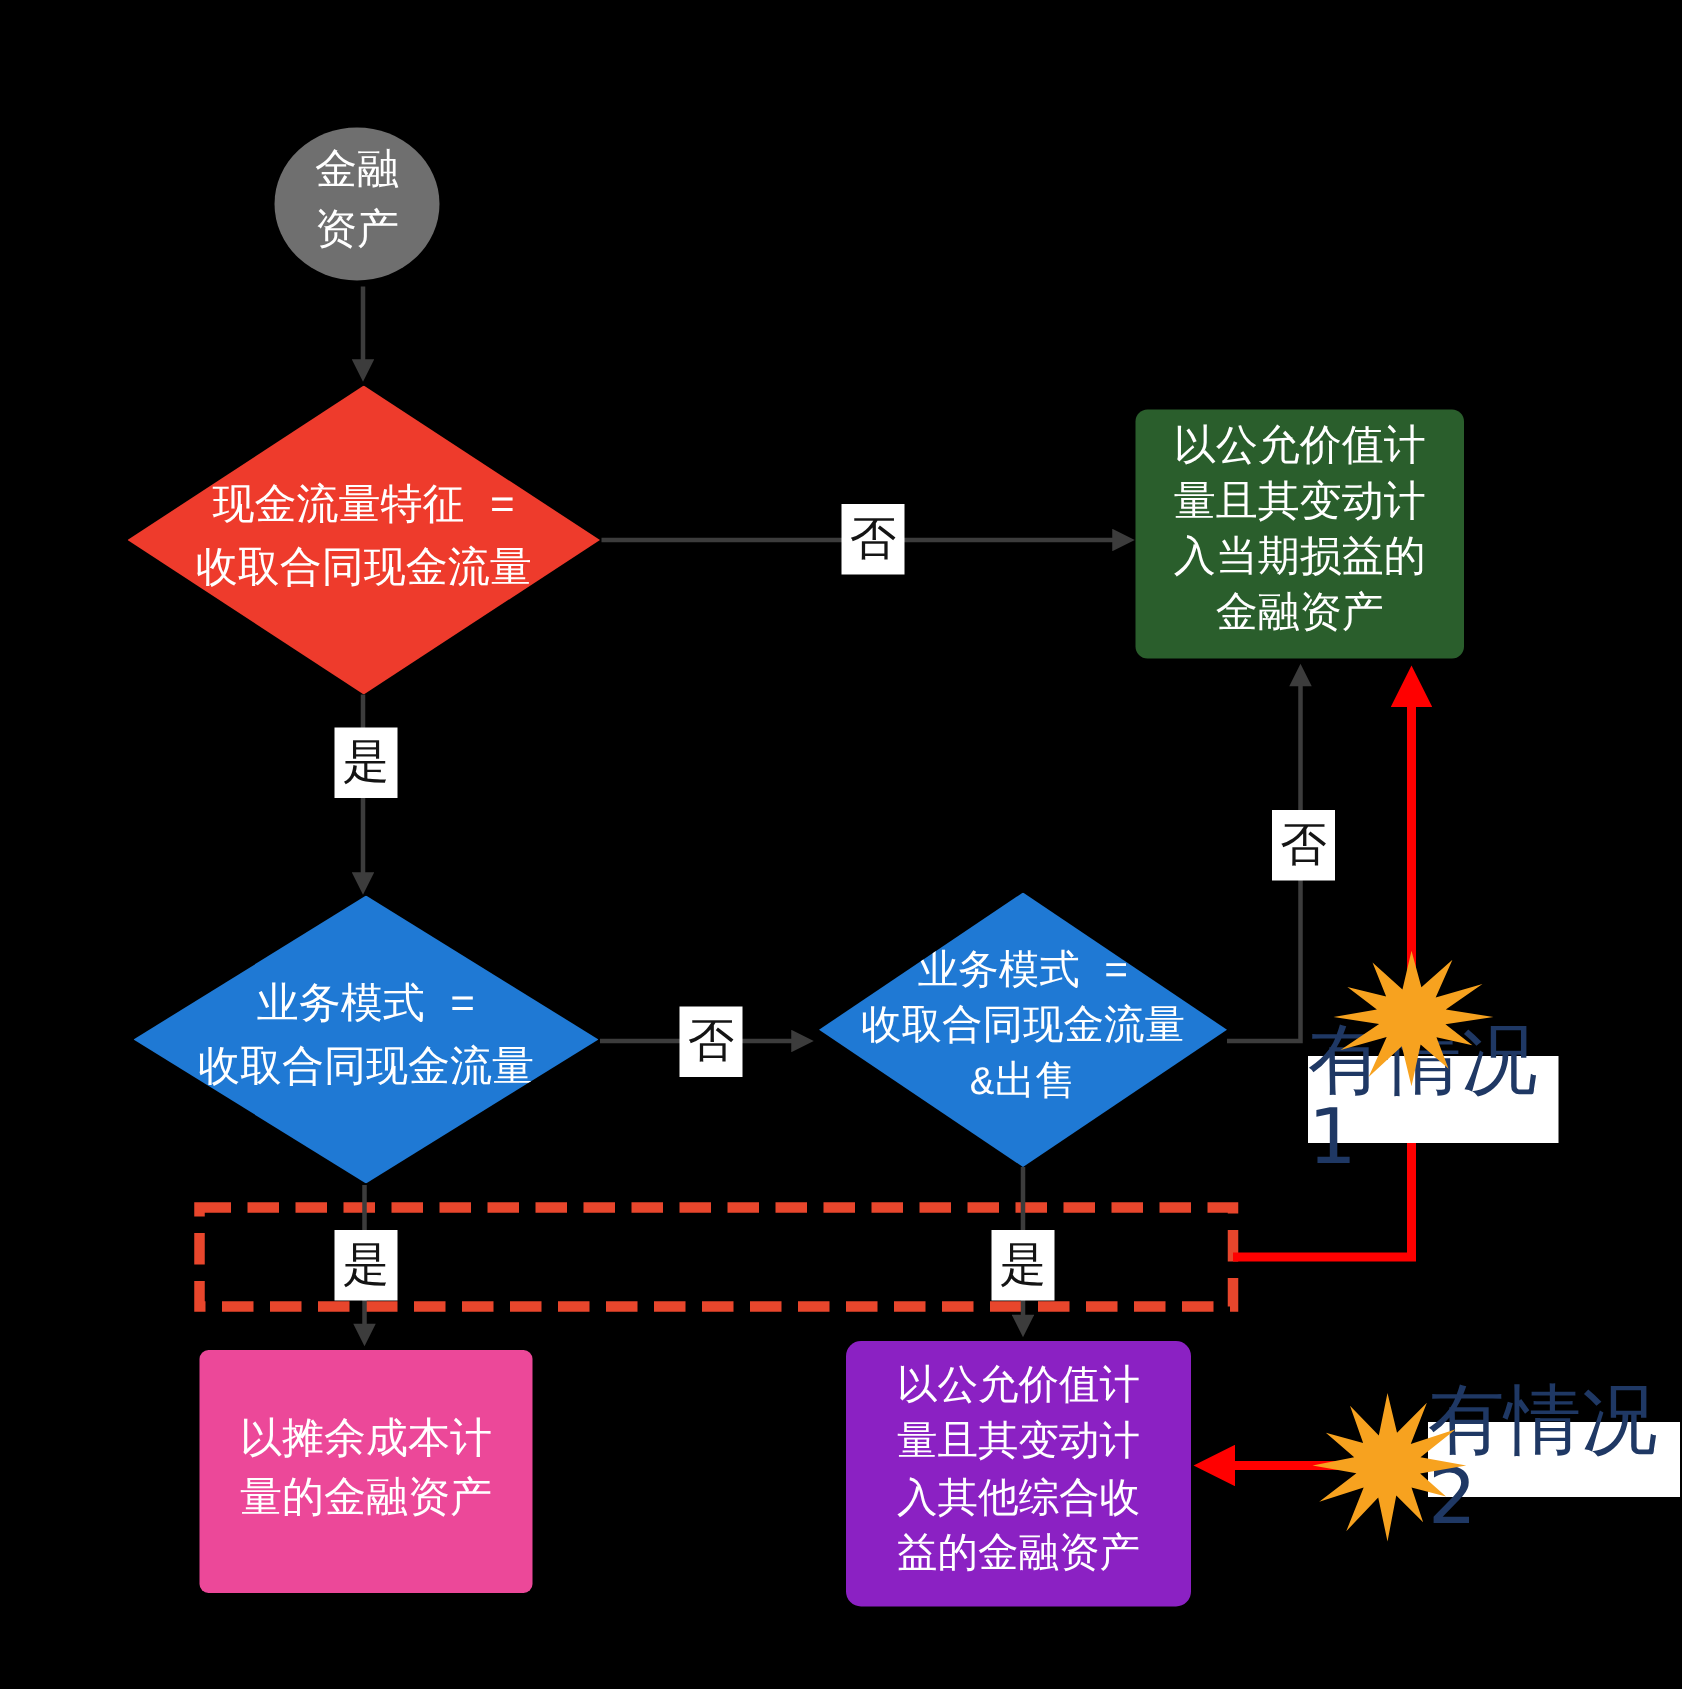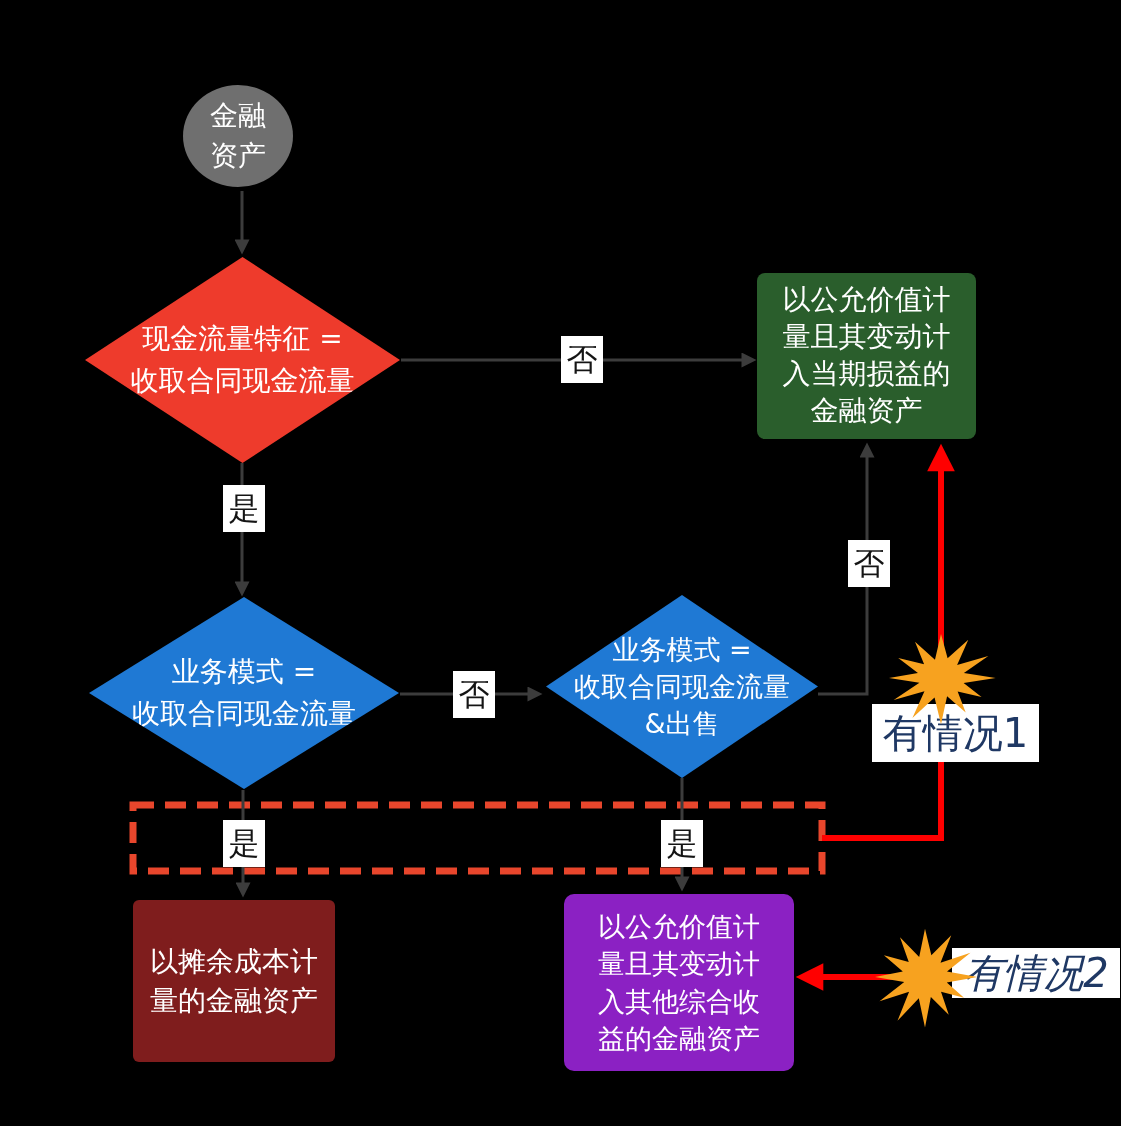--- a/index.html
+++ b/index.html
@@ -10,36 +10,37 @@
     font-family:"DejaVu Sans","Liberation Sans",sans-serif;
     overflow:hidden;
   }
   .layer{position:absolute;left:0;top:0;width:1121px;height:1126px;pointer-events:none;}
   .node{
     position:absolute;
     display:flex;align-items:center;justify-content:center;
     text-align:center;color:#fff;
     font-size:28px;line-height:1.42;
     white-space:pre-line;
+    font-family:Liberation Mono, monospace;
   }
   .diamond{clip-path:polygon(50% 0,100% 50%,50% 100%,0 50%);}
   .circle{border-radius:50%;}
   .rbox{border-radius:8px;}
   .edge-label{
     position:absolute;
     display:flex;align-items:center;justify-content:center;
     background:#fff;color:#141414;
     font-size:31px;line-height:1;
     width:42px;height:47px;
   }
   .callout{
     position:absolute;
     display:flex;align-items:center;justify-content:center;
     background:#fff;color:#1f3864;
-    font-size:40px;line-height:1;
+    font-size:51px;line-height:1;
   }
 </style>
 </head>
 <body>
 
 <div id="stage">
 
   <svg class="layer" viewBox="0 0 1121 1126">
     <defs>
       <marker id="ah-dark" viewBox="0 0 10 10" refX="7" refY="5" markerWidth="5.5" markerHeight="5" orient="auto">
@@ -85,21 +86,21 @@
     <span>业务模式 =
 收取合同现金流量</span>
   </div>
 
   <div class="node diamond" style="left:546px;top:595px;width:272px;height:183px;background:#1f79d4;font-size:27px;line-height:1.38;">
     <span>业务模式 =
 收取合同现金流量
 &amp;出售</span>
   </div>
 
-  <div class="node" style="left:133px;top:900px;width:202px;height:162px;background:#7f1d1d;border-radius:6px;line-height:1.4;">
+  <div class="node" style="left:133px;top:900px;width:222px;height:162px;background:#ec4899;border-radius:6px;line-height:1.4;">
     <span>以摊余成本计
 量的金融资产</span>
   </div>
 
   <div class="node" style="left:564px;top:894px;width:230px;height:177px;background:#8b21c3;border-radius:10px;font-size:27px;line-height:1.38;">
     <span>以公允价值计
 量且其变动计
 入其他综合收
 益的金融资产</span>
   </div>
@@ -119,21 +120,21 @@
   <div class="edge-label" style="left:223px;top:820px;">
     <span>是</span>
   </div>
   <div class="edge-label" style="left:661px;top:820px;">
     <span>是</span>
   </div>
 
   <div class="callout" style="left:872px;top:704px;width:167px;height:58px;">
     <span>有情况1</span>
   </div>
-  <div class="callout" style="left:952px;top:948px;width:168px;height:50px;font-style:italic;">
+  <div class="callout" style="left:952px;top:948px;width:168px;height:50px;">
     <span>有情况2</span>
   </div>
 
   <svg class="layer" viewBox="0 0 1121 1126">
     <polygon fill="#f7a21f" transform="translate(941,678) scale(52,42)" points="1.05,0 0.435,0.117 0.78,0.45 0.32,0.32 0.475,0.823 0.117,0.435 0,1.1 -0.124,0.464 -0.55,0.953 -0.318,0.318 -0.91,0.525 -0.415,0.111 -1,0 -0.444,-0.119 -0.822,-0.475 -0.325,-0.325 -0.5,-0.866 -0.116,-0.435 0,-1.05 0.127,-0.473 0.525,-0.91 0.31,-0.31 0.91,-0.525 0.44,-0.118"></polygon>
     <polygon fill="#f7a21f" transform="translate(925,977) scale(50,46)" points="1.05,0 0.435,0.117 0.78,0.45 0.32,0.32 0.475,0.823 0.117,0.435 0,1.1 -0.124,0.464 -0.55,0.953 -0.318,0.318 -0.91,0.525 -0.415,0.111 -1,0 -0.444,-0.119 -0.822,-0.475 -0.325,-0.325 -0.5,-0.866 -0.116,-0.435 0,-1.05 0.127,-0.473 0.525,-0.91 0.31,-0.31 0.91,-0.525 0.44,-0.118"></polygon>
   </svg>
 
 </div>
 

